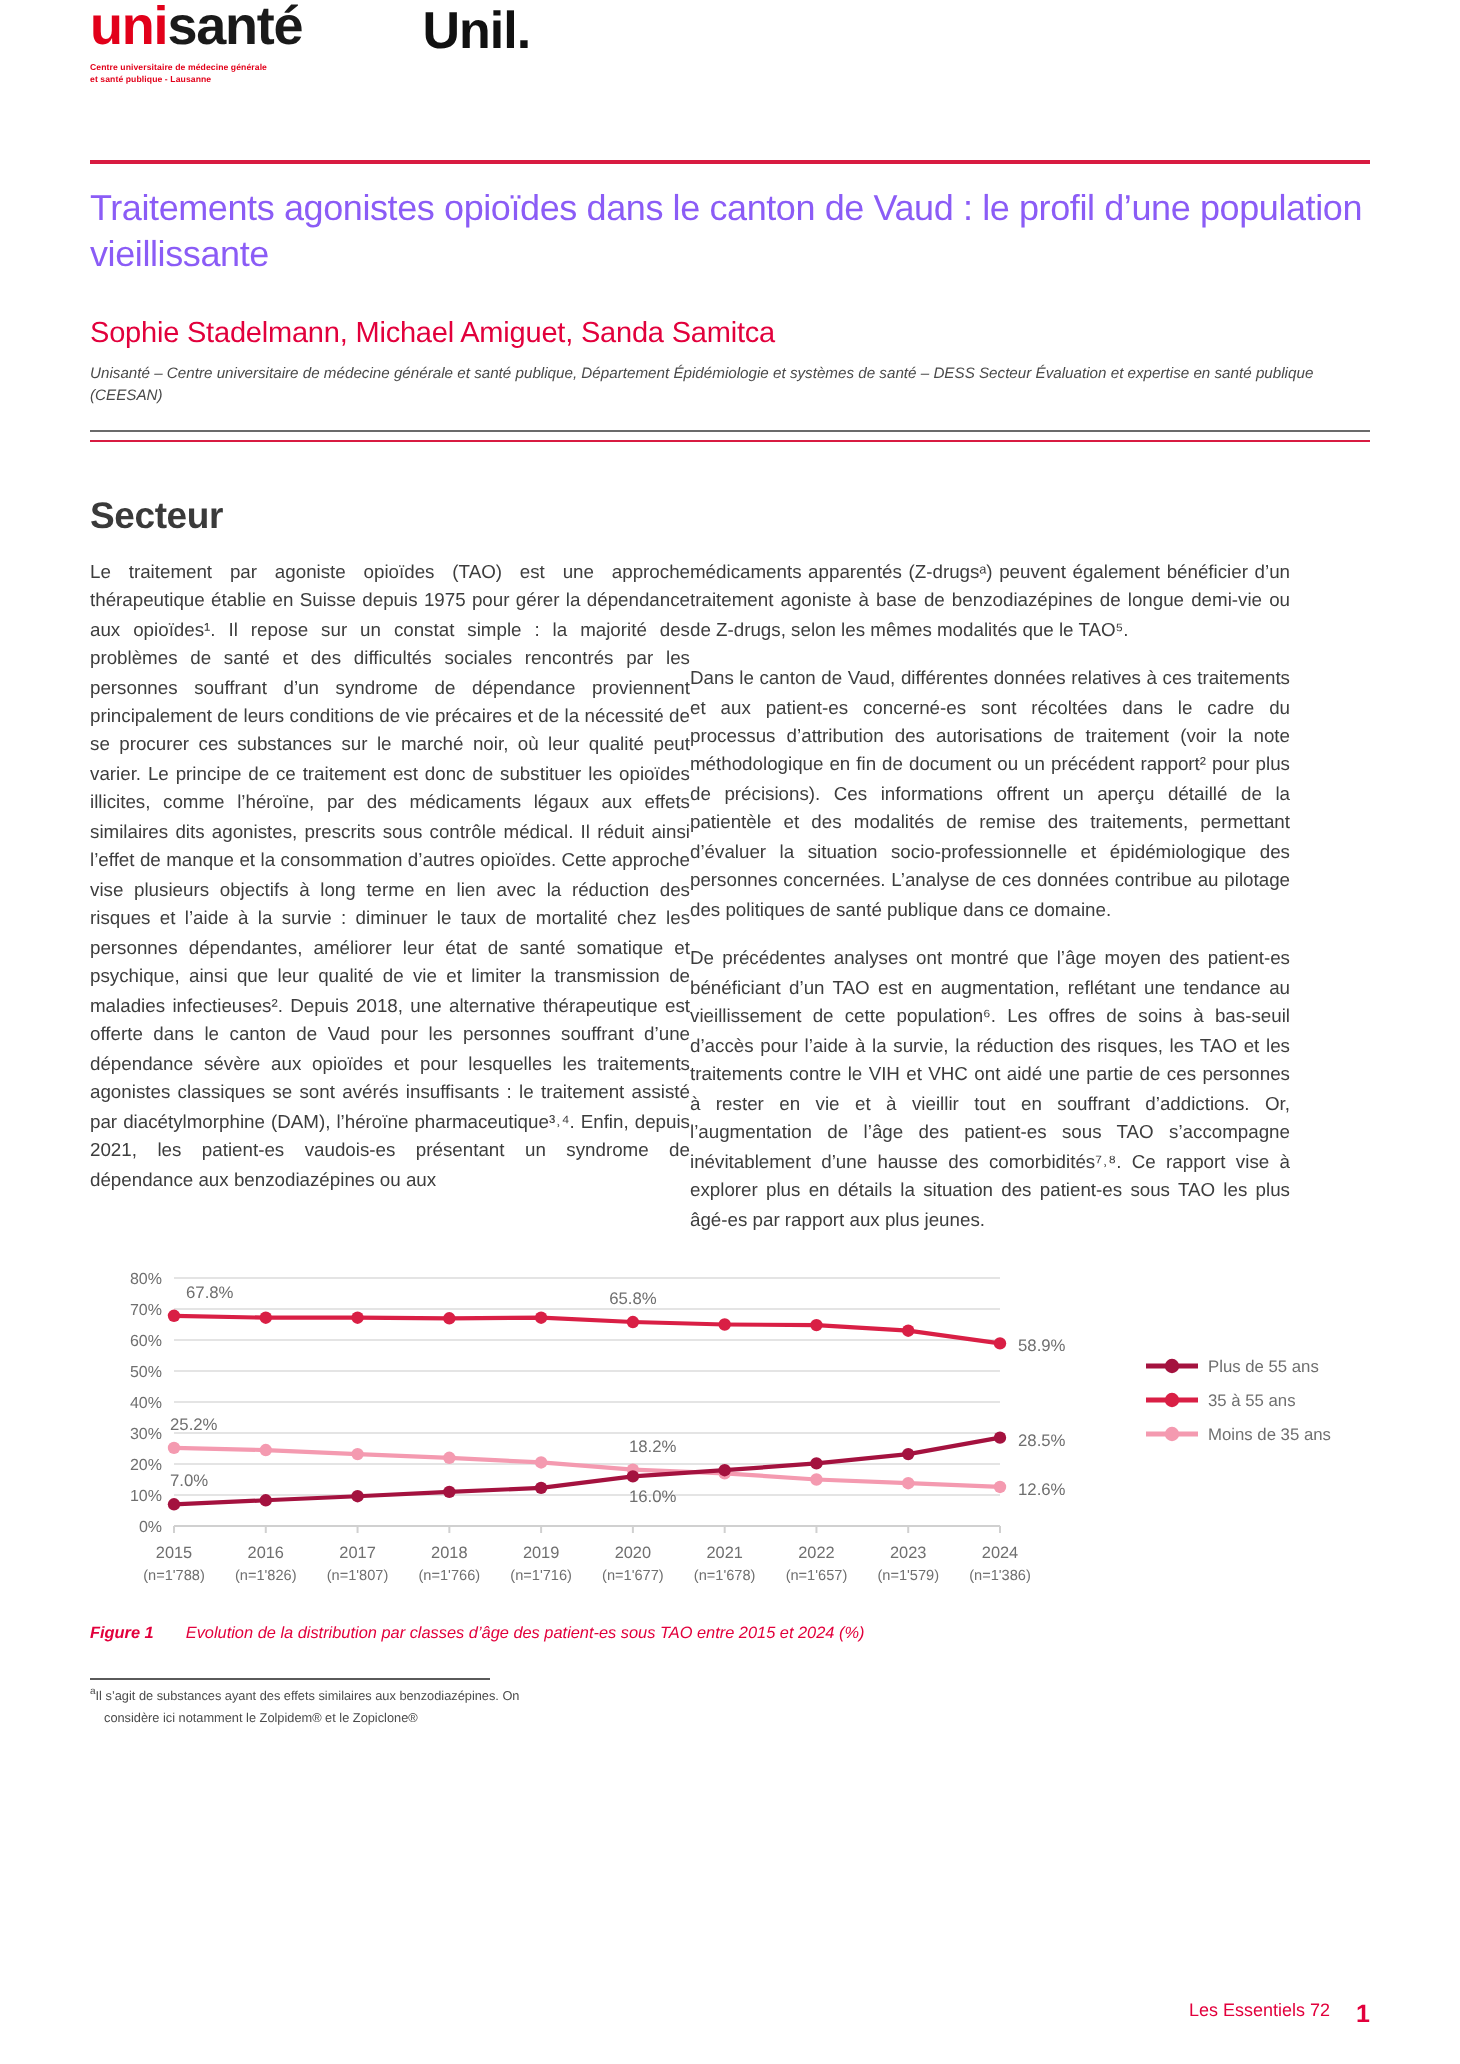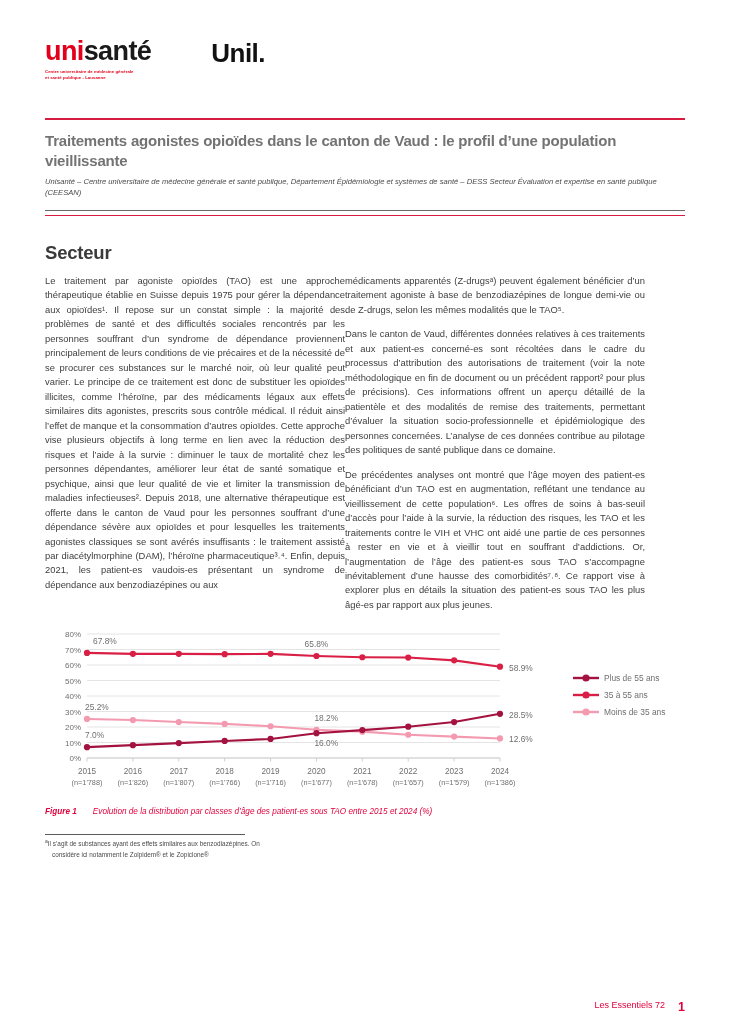--- a/index.html
+++ b/index.html
@@ -7,32 +7,32 @@
     width:730px; height:1032px;
     background:#ffffff;
     font-family:"Liberation Sans", sans-serif;
     color:#3b3b3b;
     position:relative;
     overflow:hidden;
   }
   .page { position:absolute; inset:0; padding:0 45px; box-sizing:border-box; }
 
   
-  .logos { display:flex; align-items:flex-start; gap:60px; padding-top:38px; height:62px; }
+  .logos { display:flex; align-items:flex-start; gap:60px; height:62px; }
   .uni-logo { display:flex; flex-direction:column; }
   .uni-word { font-size:27px; font-weight:700; letter-spacing:-0.6px; line-height:1; }
   .uni-word .red { color:#E2001A; }
   .uni-word .blk { color:#1a1a1a; }
   .uni-sub { font-size:4.3px; font-weight:700; color:#E2001A; line-height:1.45; margin-top:4px; letter-spacing:0.05px; }
   .unil-logo { font-size:26px; font-weight:700; color:#111; letter-spacing:-0.5px; line-height:1; padding-top:2px; }
 
   
   .rule-top { border-top:2px solid #D81B41; margin-top:18px; }
   .doc-title {
-    color:#737373; font-size:15px; font-weight:700; line-height:1.3;
+    color:#8b5cf6; font-size:18px; font-weight:400; line-height:1.3;
     margin:11px 0 0 0; letter-spacing:-0.2px;
   }
   .authors { color:#E2003C; font-size:14.5px; font-weight:400; margin-top:19px; letter-spacing:-0.1px;}
   .affil { font-size:7.6px; font-style:italic; color:#4a4a4a; line-height:1.5; margin-top:6px; max-width:640px; }
   .rule-thin { border-top:1px solid #6b6b6b; margin-top:11px; }
   .date { font-size:9.5px; font-weight:700; color:#2b2b2b; margin-top:5px; }
   .rule-red { border-top:1.6px solid #D81B41; margin-top:4px; }
 
   
   h2.section { font-size:18.5px; font-weight:700; color:#3a3a3a; margin:26px 0 10px 0; letter-spacing:-0.2px;}
@@ -77,20 +77,21 @@
       <div class="uni-sub">
         <div>Centre universitaire de médecine générale</div>
         <div>et santé publique - Lausanne</div>
       </div>
     </div>
     <div class="unil-logo">Unil.</div>
   </div>
 
   <div class="rule-top"></div>
   <h1 class="doc-title">Traitements agonistes opioïdes dans le canton de Vaud : le profil d’une population vieillissante</h1>
+  <div class="authors">Sophie Stadelmann, Michael Amiguet, Sanda Samitca</div>
   <div class="affil">Unisanté – Centre universitaire de médecine générale et santé publique, Département Épidémiologie et systèmes de santé – DESS Secteur Évaluation et expertise en santé publique (CEESAN)</div>
   <div class="rule-thin"></div>
   <div class="rule-red"></div>
 
   <h2 class="section">Secteur</h2>
 
   <div class="cols">
     <div class="col col-left">
       <p>Le traitement par agoniste opioïdes (TAO) est une approche thérapeutique établie en Suisse depuis 1975 pour gérer la dépendance aux opioïdes¹. Il repose sur un constat simple : la majorité des problèmes de santé et des difficultés sociales rencontrés par les personnes souffrant d’un syndrome de dépendance proviennent principalement de leurs conditions de vie précaires et de la nécessité de se procurer ces substances sur le marché noir, où leur qualité peut varier. Le principe de ce traitement est donc de substituer les opioïdes illicites, comme l’héroïne, par des médicaments légaux aux effets similaires dits agonistes, prescrits sous contrôle médical. Il réduit ainsi l’effet de manque et la consommation d’autres opioïdes. Cette approche vise plusieurs objectifs à long terme en lien avec la réduction des risques et l’aide à la survie : diminuer le taux de mortalité chez les personnes dépendantes, améliorer leur état de santé somatique et psychique, ainsi que leur qualité de vie et limiter la transmission de maladies infectieuses². Depuis 2018, une alternative thérapeutique est offerte dans le canton de Vaud pour les personnes souffrant d’une dépendance sévère aux opioïdes et pour lesquelles les traitements agonistes classiques se sont avérés insuffisants : le traitement assisté par diacétylmorphine (DAM), l’héroïne pharmaceutique³˒⁴. Enfin, depuis 2021, les patient-es vaudois-es présentant un syndrome de dépendance aux benzodiazépines ou aux</p>
     </div>

